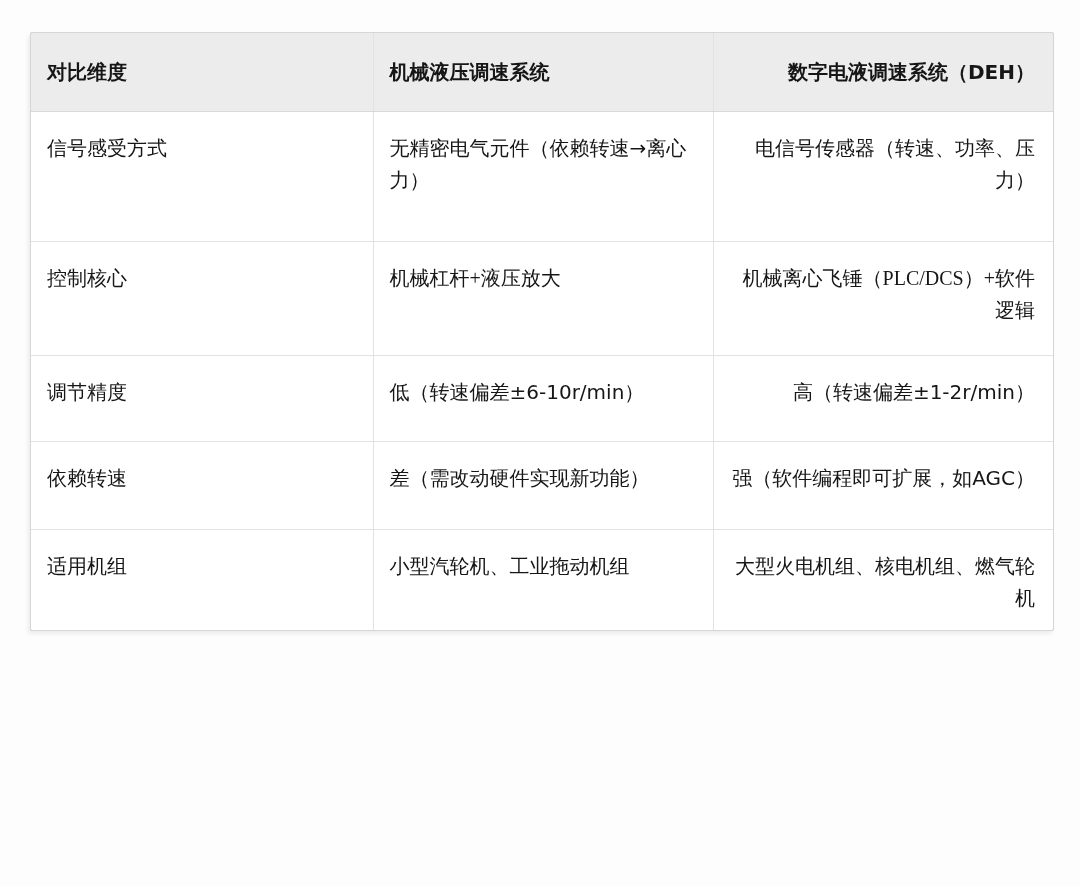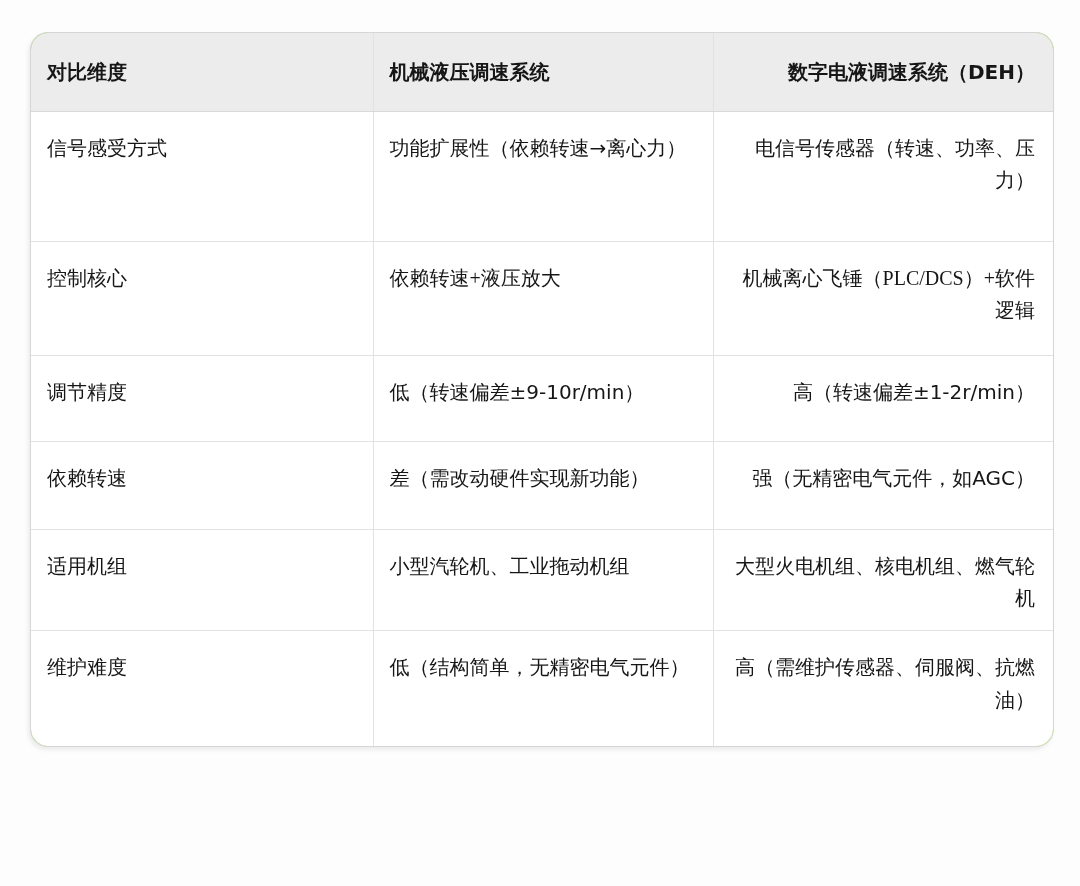--- a/index.html
+++ b/index.html
@@ -11,21 +11,21 @@
   .page {
     width: 1080px;
     height: 886px;
     background: #fdfdfd;
     box-sizing: border-box;
     padding: 32px 28px 0 30px;
   }
   .table-wrap {
     width: 1022px;
     border: 1px solid #d6d6d6;
-    border-radius: 18px;
+    border-radius: 2px;
     overflow: hidden;
     background: #84cc16;
     box-shadow: -2px 3px 4px rgba(0,0,0,0.07);
   }
   table.compare {
     border-collapse: collapse;
     width: 100%;
     table-layout: fixed;
     color: #161616;
   }
@@ -79,44 +79,39 @@
       <thead>
         <tr>
           <th>对比维度</th>
           <th>机械液压调速系统</th>
           <th>数字电液调速系统（DEH）</th>
         </tr>
       </thead>
       <tbody id="table-body">
           <tr>
             <td>信号感受方式</td>
-            <td>功能扩展性（依赖转速→离心力）</td>
+            <td>无精密电气元件（依赖转速→离心力）</td>
             <td>电信号传感器（转速、功率、压力）</td>
           </tr>
           <tr>
             <td>控制核心</td>
-            <td>依赖转速+液压放大</td>
+            <td>机械杠杆+液压放大</td>
             <td>机械离心飞锤（PLC/DCS）+软件逻辑</td>
           </tr>
           <tr>
             <td>调节精度</td>
-            <td>低（转速偏差±9-10r/min）</td>
+            <td>低（转速偏差±6-10r/min）</td>
             <td>高（转速偏差±1-2r/min）</td>
           </tr>
           <tr>
             <td>依赖转速</td>
             <td>差（需改动硬件实现新功能）</td>
-            <td>强（无精密电气元件，如AGC）</td>
+            <td>强（软件编程即可扩展，如AGC）</td>
           </tr>
           <tr>
             <td>适用机组</td>
             <td>小型汽轮机、工业拖动机组</td>
             <td>大型火电机组、核电机组、燃气轮机</td>
-          </tr>
-          <tr>
-            <td>维护难度</td>
-            <td>低（结构简单，无精密电气元件）</td>
-            <td>高（需维护传感器、伺服阀、抗燃油）</td>
           </tr>
         </tbody>
     </table>
   </div>
 </div>
 
 </body></html>

